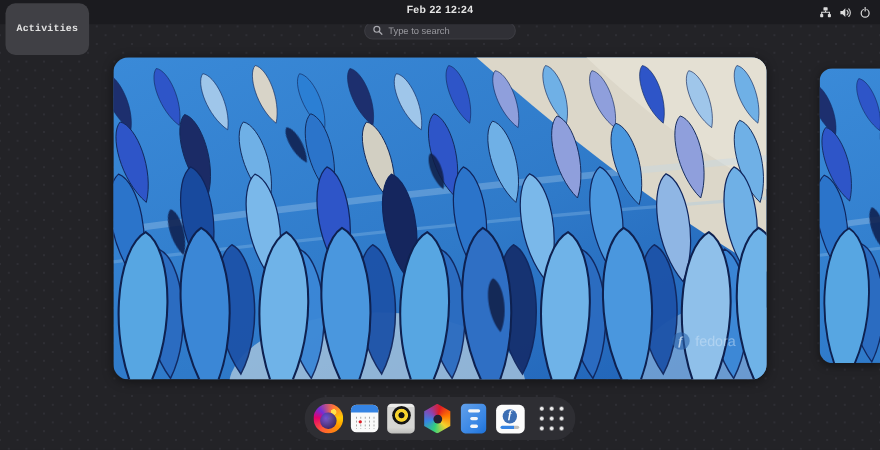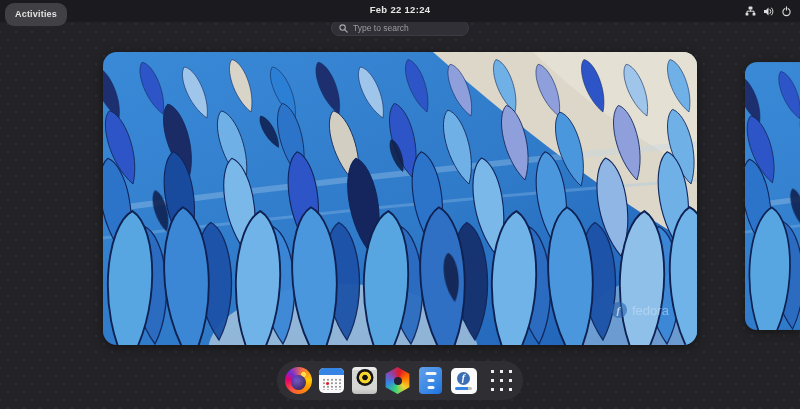--- a/index.html
+++ b/index.html
@@ -15,23 +15,23 @@
     -webkit-font-smoothing:antialiased;
   }
 
   
   .top-bar{
     position:absolute;left:0;top:0;width:800px;height:22px;
     background:#1b1b1f;z-index:20;
   }
   .activities-pill{
     position:absolute;left:5px;top:3px;height:15px;
-    padding:4px 10px;border-radius:9px;background:#404045;
+    padding:16px 10px;border-radius:9px;background:#404045;
     color:#e2e2e2;font-size:9px;font-weight:700;line-height:15px;
-    letter-spacing:.2px;cursor:pointer;
+    letter-spacing:.2px;cursor:pointer;font-family:Liberation Mono, monospace;
   }
   .clock{
     position:absolute;left:0;right:0;top:0;height:22px;
     text-align:center;color:#e6e6e6;font-size:9.5px;font-weight:700;
     line-height:20px;letter-spacing:.3px;cursor:pointer;
   }
   .status-area{
     position:absolute;right:8px;top:0;height:22px;
     display:flex;align-items:center;gap:7px;z-index:21;cursor:pointer;
   }

